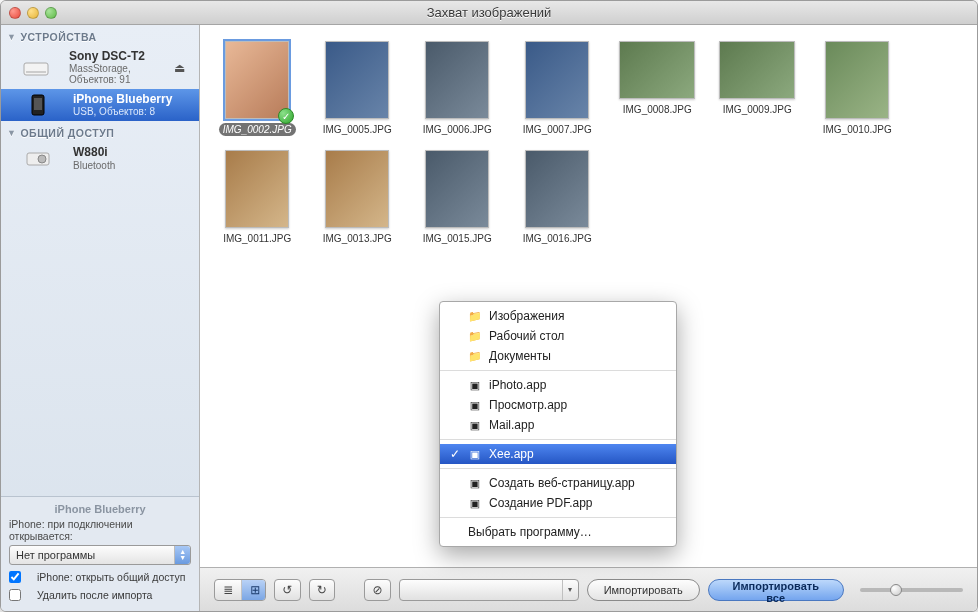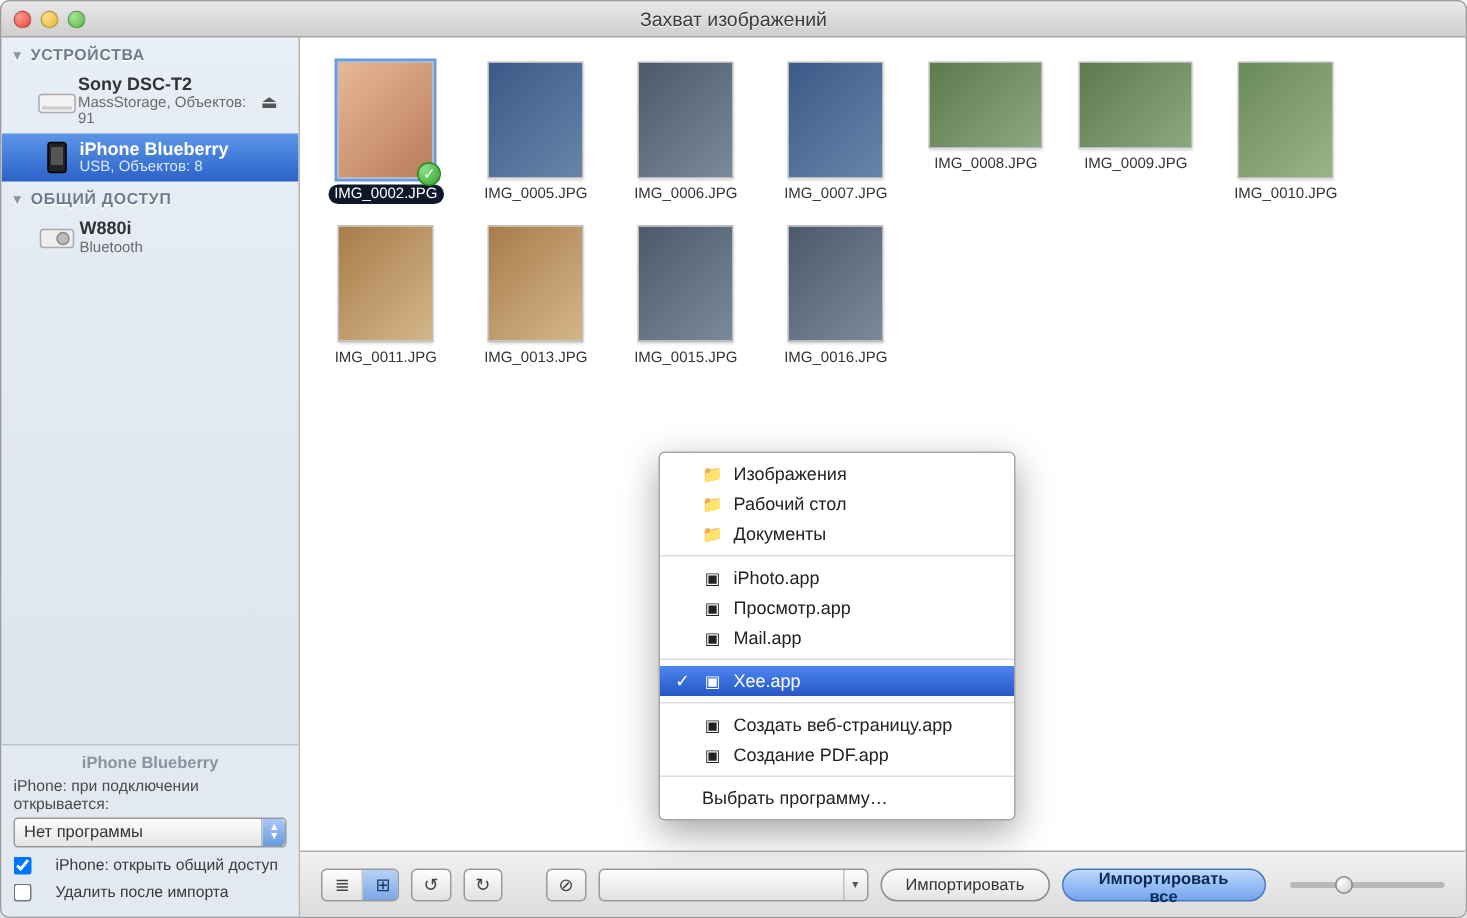--- a/index.html
+++ b/index.html
@@ -10,42 +10,42 @@
 .traffic span { width: 12px; height: 12px; border-radius: 50%; display: block; border: 1px solid rgba(0,0,0,0.2); }
 .tl-close { background: radial-gradient(circle at 30% 30%, #ff9a8f, #e9493c); }
 .tl-min { background: radial-gradient(circle at 30% 30%, #ffe08a, #e6b53a); }
 .tl-zoom { background: radial-gradient(circle at 30% 30%, #a8e39a, #5fbb47); }
 .wtitle { position: absolute; left: 0; right: 0; text-align: center; font-size: 13px; color: #3a3a3a; text-shadow: 0 1px 0 #fff; }
 .body { display: flex; height: calc(100% - 24px); }
 .sidebar { width: 258px; background: linear-gradient(#e8eef6,#d9e2ec); border-right: 1px solid #b5b5b5; display: flex; flex-direction: column; }
 .sidebar-list { flex: 1; overflow: auto; }
 .section-header { display: flex; align-items: center; gap: 4px; padding: 6px 8px 3px 6px; color: #6c7a8c; font-size: 10.5px; font-weight: bold; text-shadow: 0 1px 0 #fff; letter-spacing: 0.5px; }
 .section-header .tri { font-size: 9px; color: #8a96a5; }
-.dev-item { display: flex; align-items: center; gap: 0; padding: 4px 6px 4px 22px; color: #333; position: relative; }
+.dev-item { display: flex; align-items: center; gap: 20px; padding: 4px 6px 4px 22px; color: #333; position: relative; }
 .dev-item.selected { background: linear-gradient(#5d96e8,#2a62c8); color: #fff; }
 .dev-item .dev-icon { width: 30px; height: 22px; display: flex; align-items: center; justify-content: center; }
 .dev-txt { display: flex; flex-direction: column; line-height: 1.1; }
 .dev-name { font-size: 12px; font-weight: bold; }
 .dev-sub { font-size: 10px; color: #6a6a6a; }
 .dev-item.selected .dev-sub { color: #dbe7fb; }
 .eject { margin-left: auto; margin-right: 8px; font-size: 12px; color: #555; }
 .sidebar-bottom { border-top: 1px solid #b9c3cf; padding: 6px 8px 10px; background: #e3e9f1; }
 .sb-title { text-align: center; color: #8a94a1; font-size: 11px; font-weight: bold; margin-bottom: 3px; }
 .sb-label { color: #4a4a4a; font-size: 10.5px; margin-bottom: 3px; }
 .aqua-select { width: 100%; height: 20px; background: linear-gradient(#fdfdfd,#e4e4e4); border: 1px solid #9a9a9a; border-radius: 3px; font-size: 11px; padding: 0 32px 0 6px; display: flex; align-items: center; color: #333; position: relative; }
 .aqua-select .caps { position: absolute; right: 0; top: 0; bottom: 0; width: 16px; border-left: 1px solid #bbb; background: linear-gradient(#a7c8f6,#6a9be0); border-radius: 0 3px 3px 0; display: flex; flex-direction: column; align-items: center; justify-content: center; color: #fff; font-size: 7px; line-height: 6px; }
 .check-row { display: flex; align-items: center; gap: 16px; margin-top: 6px; font-size: 10.5px; color: #3a3a3a; }
 .check-row input { width: 12px; height: 12px; }
 .main { flex: 1; display: flex; flex-direction: column; background: #fff; }
 .grid { flex: 1; padding: 16px 8px 6px 18px; display: flex; flex-wrap: wrap; align-content: flex-start; gap: 14px 22px; overflow: auto; }
 .cell { width: 78px; display: flex; flex-direction: column; align-items: center; gap: 4px; }
 .thumb { width: 64px; height: 78px; border: 1px solid #bcbcbc; background: #888; position: relative; box-shadow: 0 1px 2px rgba(0,0,0,0.2); }
 .thumb.wide { width: 76px; height: 58px; }
 .fname { font-size: 10px; color: #333; white-space: nowrap; padding: 1px 4px; border-radius: 8px; }
-.cell.selected .fname { background: #0f172a; color: #fff; }
+.cell.selected .fname { background: #737373; color: #fff; font-style: italic; }
 .cell.selected .thumb { outline: 2px solid #6a9be0; }
 .check-badge { position: absolute; right: -6px; bottom: -6px; width: 16px; height: 16px; background: radial-gradient(circle at 30% 30%, #8be08a, #2fa62c); border: 1px solid #2a8a25; border-radius: 50%; display: flex; align-items: center; justify-content: center; color: #fff; font-size: 10px; }
 .toolbar { height: 44px; border-top: 1px solid #b0b0b0; background: linear-gradient(#f1f1f1,#dcdcdc); display: flex; align-items: center; padding: 0 14px; gap: 8px; position: relative; }
 .seg { display: flex; border: 1px solid #9a9a9a; border-radius: 4px; overflow: hidden; height: 22px; background: linear-gradient(#fdfdfd,#e1e1e1); }
 .seg button { border: none; background: transparent; padding: 0 8px; font-size: 12px; color: #444; border-right: 1px solid #c3c3c3; display: flex; align-items: center; }
 .seg button:last-child { border-right: none; }
 .seg button.active { background: linear-gradient(#b9d2f6,#7ba6e4); color: #1a3a6a; }
 .rbtn { width: 28px; height: 22px; border: 1px solid #9a9a9a; border-radius: 4px; background: linear-gradient(#fdfdfd,#e1e1e1); display: flex; align-items: center; justify-content: center; font-size: 12px; color: #444; }
 .import-dd { height: 22px; border: 1px solid #9a9a9a; border-radius: 4px; background: linear-gradient(#fdfdfd,#e1e1e1); padding: 0 18px 0 10px; display: flex; align-items: center; font-size: 11px; color: #333; position: relative; min-width: 180px; }
 .import-dd .caps { position: absolute; right: 0; top: 0; bottom: 0; width: 16px; border-left: 1px solid #c0c0c0; display: flex; align-items: center; justify-content: center; font-size: 8px; color: #555; }

